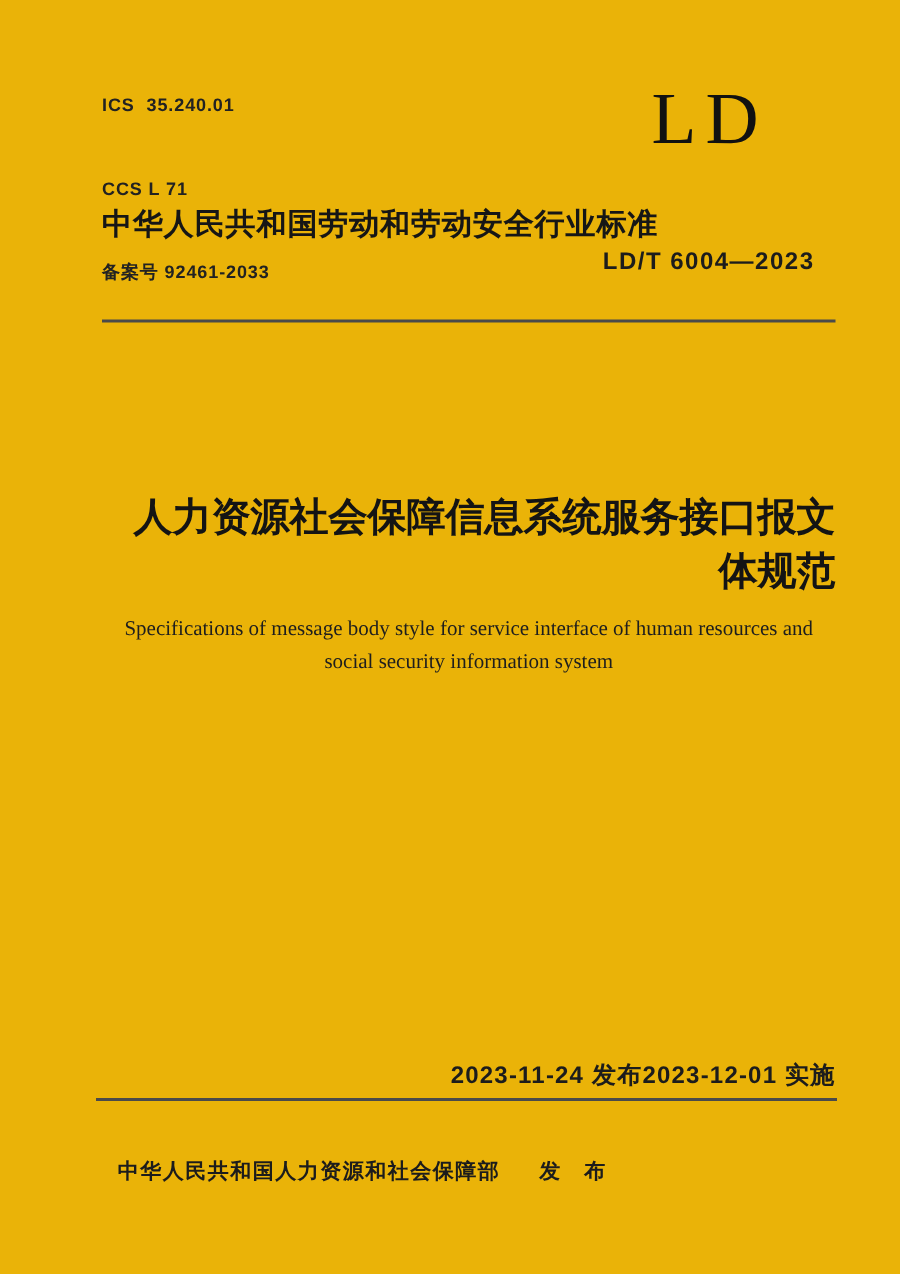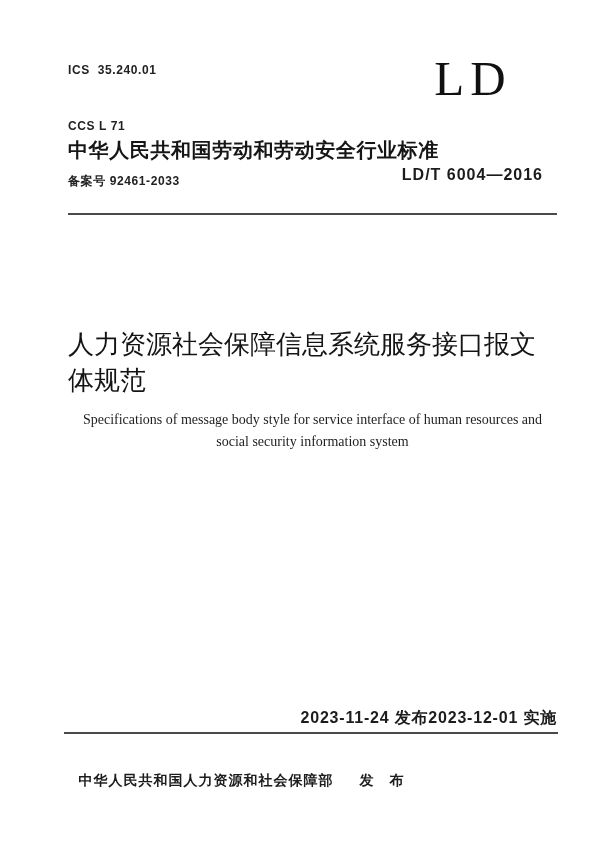--- a/index.html
+++ b/index.html
@@ -3,21 +3,21 @@
 <meta charset="utf-8">
 <style>
   * { margin: 0; padding: 0; box-sizing: border-box; }
   html, body { background: #e8e8e8; }
   body { font-family: "Liberation Sans", sans-serif; }
 
   .page {
     position: relative;
     width: 600px;
     height: 849px;
-    background: #ffffff;
+    background: #eab308;
     margin: 0 auto;
     overflow: hidden;
     color: #1a1a1a;
     padding-left: 40px;
   }
 
   .ics-block {
     position: absolute;
     left: 68px;
     top: 24px;
@@ -75,23 +75,23 @@
     background: #4a4a4a;
   }
   .top-rule { left: 68px; top: 213px; width: 489px; }
   .bottom-rule { left: 64px; top: 732px; width: 494px; }
 
   .title-zh {
     position: absolute;
     left: 68px;
     top: 326px;
     width: 489px;
-    text-align: left;
+    text-align: right;
     font-size: 26px;
-    font-weight: normal;
+    font-weight: bold;
     line-height: 36px;
     color: #141414;
   }
 
   .title-en {
     position: absolute;
     left: 68px;
     top: 409px;
     width: 489px;
     text-align: center;
@@ -140,21 +140,21 @@
   <div class="ics-block">
     <div>ICS  35.240.01</div>
     <div>CCS L 71</div>
     <div>备案号 92461-2033</div>
   </div>
 
   <div class="ld-logo">LD</div>
 
   <div class="standard-type">中华人民共和国劳动和劳动安全行业标准</div>
 
-  <div class="standard-no">LD/T 6004—2016</div>
+  <div class="standard-no">LD/T 6004—2023</div>
 
   <div class="rule top-rule"></div>
 
   <div class="title-zh">
     <div>人力资源社会保障信息系统服务接口报文</div>
     <div>体规范</div>
   </div>
 
   <div class="title-en">
     <div>Specifications of message body style for service interface of human resources and</div>

